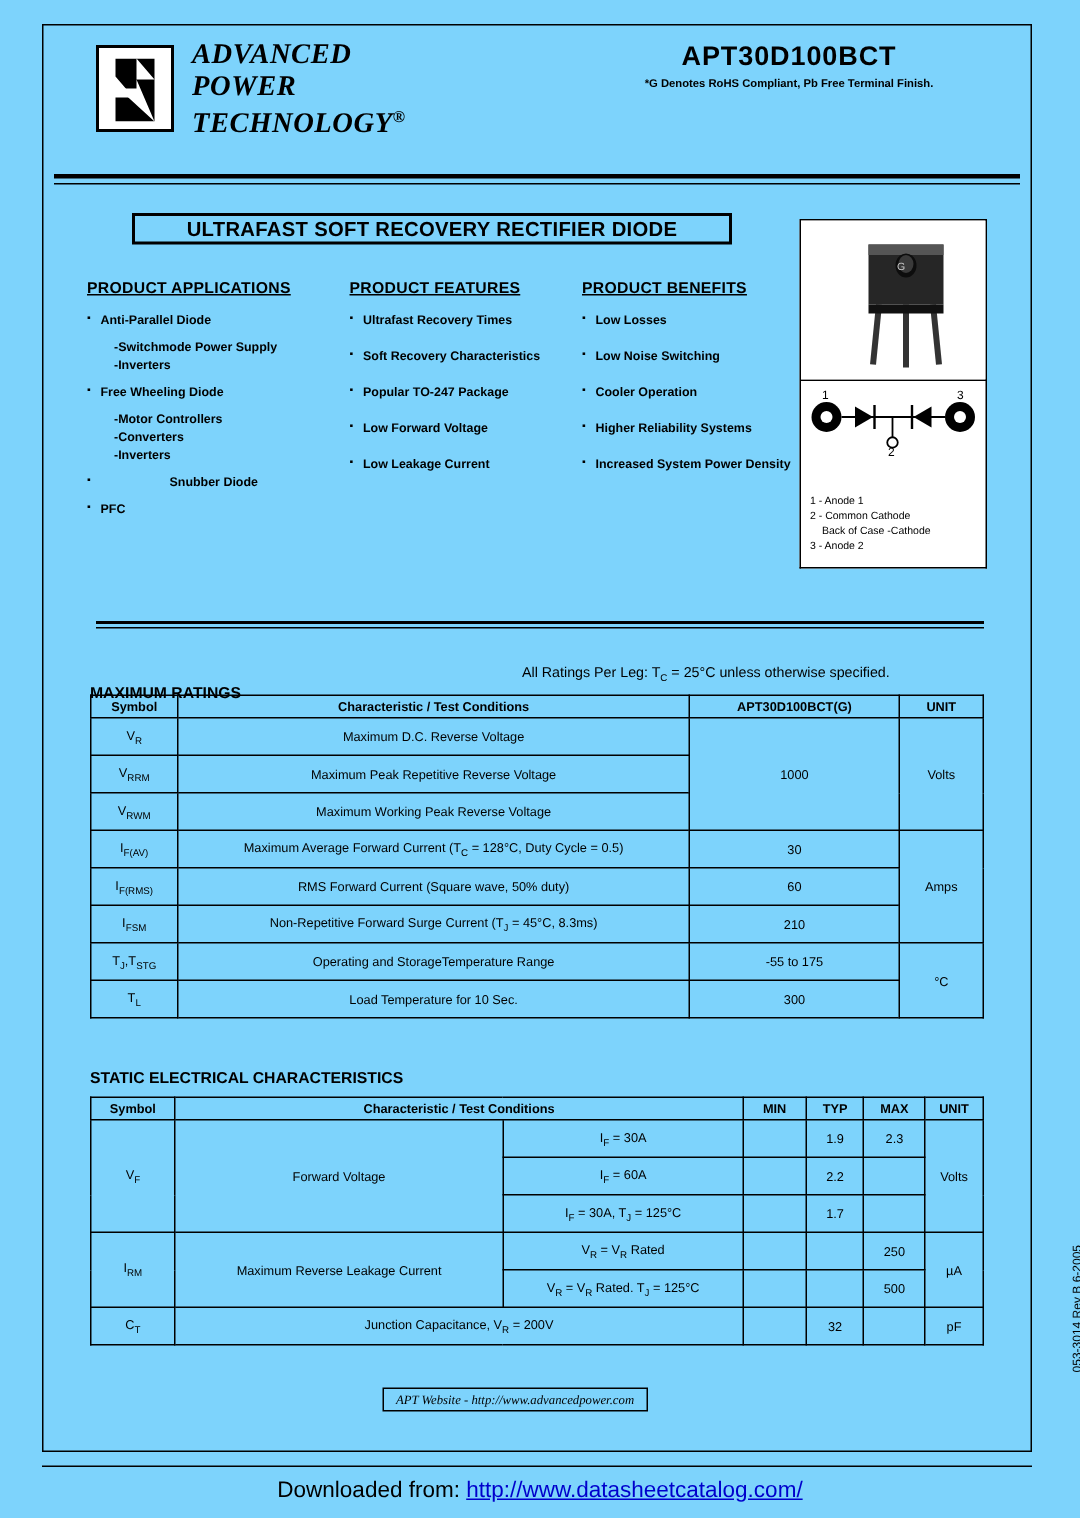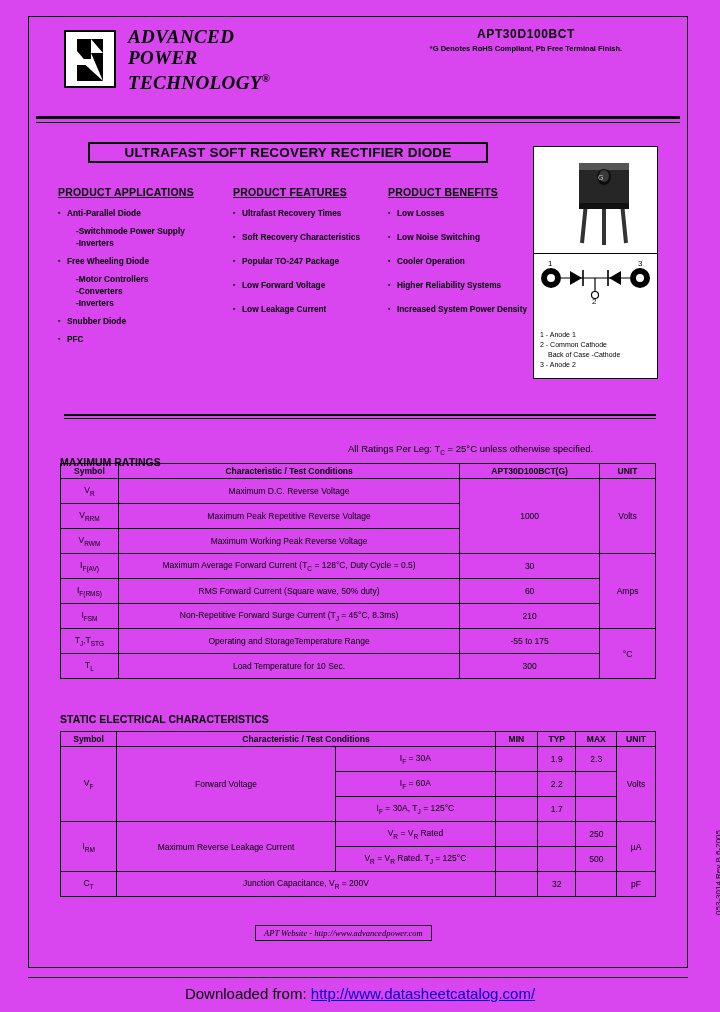--- a/index.html
+++ b/index.html
@@ -7,21 +7,21 @@
     padding: 0;
     background: #b9b9b9;
   }
   body {
     font-family: "Liberation Sans", sans-serif;
   }
   .page {
     position: relative;
     width: 720px;
     height: 1012px;
-    background: #d946ef;
+    background: #7dd3fc;
     overflow: hidden;
     box-sizing: border-box;
   }
   .sheet {
     position: absolute;
     left: 28px;
     top: 16px;
     width: 660px;
     height: 952px;
     border: 1px solid #000;
@@ -82,21 +82,21 @@
   }
   .hdr-right .v1 {
     font-size: 15px;
     font-weight: bold;
     letter-spacing: 1px;
     border-bottom: 1px solid #000;
     display: inline-block;
     padding: 0 2px 1px 2px;
   }
   .hdr-right .v2, .hdr-right .v3 {
-    font-size: 12px;
+    font-size: 18px;
     font-weight: bold;
     letter-spacing: 0.6px;
     margin-top: 1px;
   }
   .hdr-right .note {
     font-size: 7.5px;
     font-weight: bold;
     margin-top: 3px;
   }
   .rule-thick {
@@ -321,21 +321,21 @@
     <div class="col c1">
       <h3>PRODUCT APPLICATIONS</h3>
       <ul>
         <li class="bullet">Anti-Parallel Diode</li>
         <li class="sub">-Switchmode Power Supply</li>
         <li class="sub" style="margin-bottom:7px;">-Inverters</li>
         <li class="bullet">Free Wheeling Diode</li>
         <li class="sub">-Motor Controllers</li>
         <li class="sub">-Converters</li>
         <li class="sub" style="margin-bottom:7px;">-Inverters</li>
-        <li class="bullet" style="">Snubber Diode</li>
+        <li class="bullet" style="text-align:center;">Snubber Diode</li>
         <li class="bullet">PFC</li>
       </ul>
     </div>
     <div class="col c2">
       <h3>PRODUCT FEATURES</h3>
       <ul>
         <li class="bullet">Ultrafast Recovery Times</li>
         <li class="bullet">Soft Recovery Characteristics</li>
         <li class="bullet">Popular TO-247 Package</li>
         <li class="bullet">Low Forward Voltage</li>

